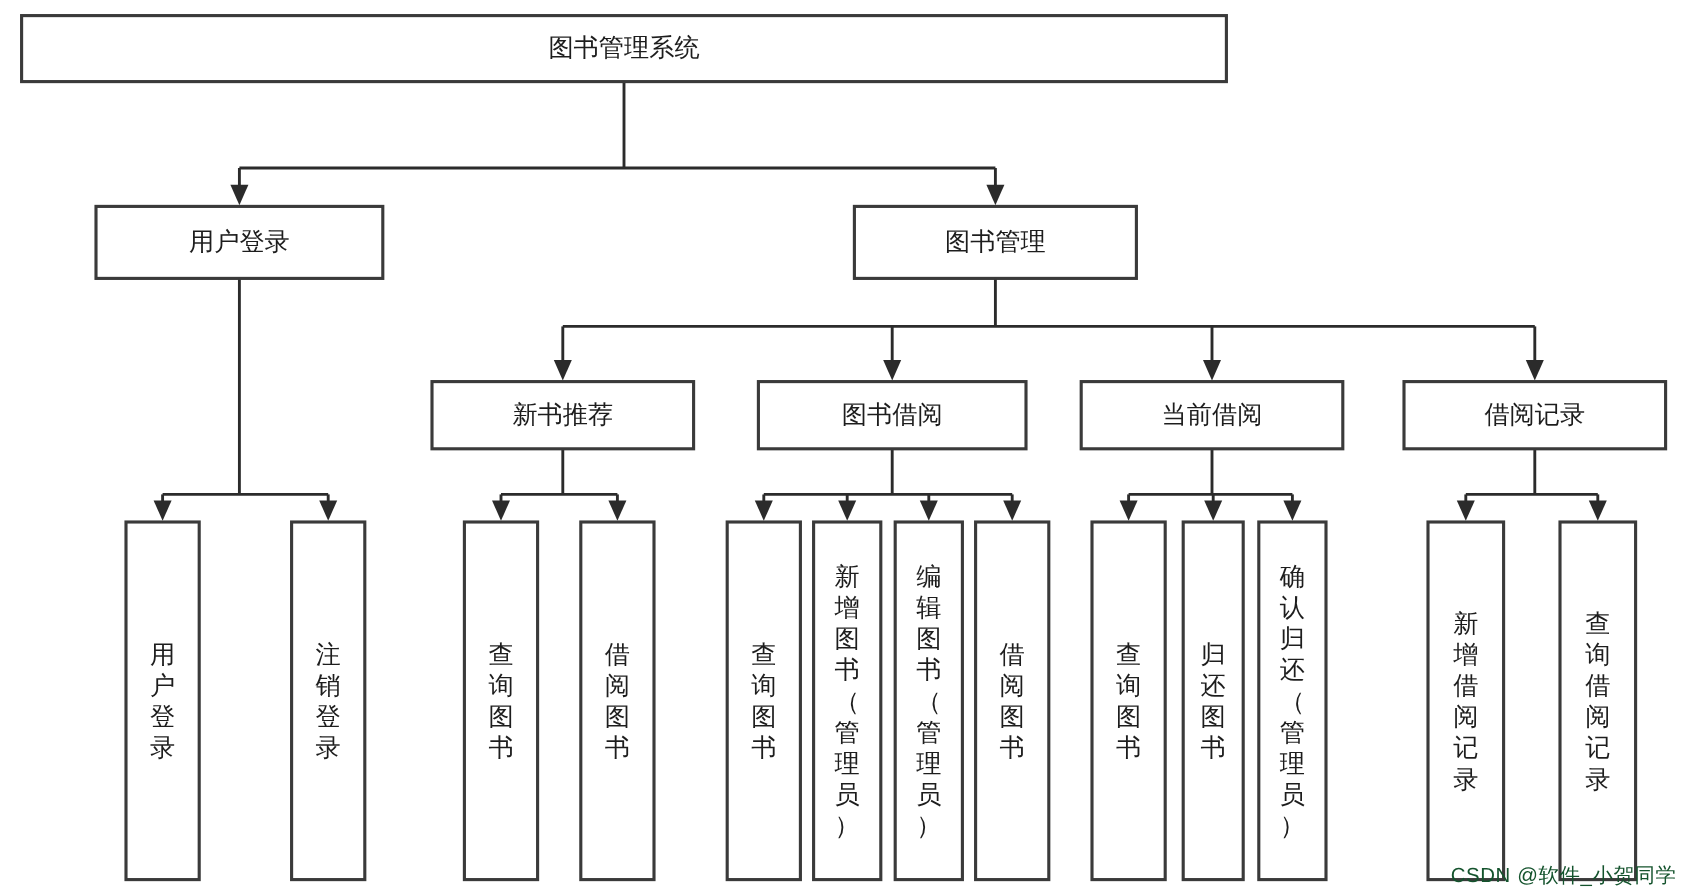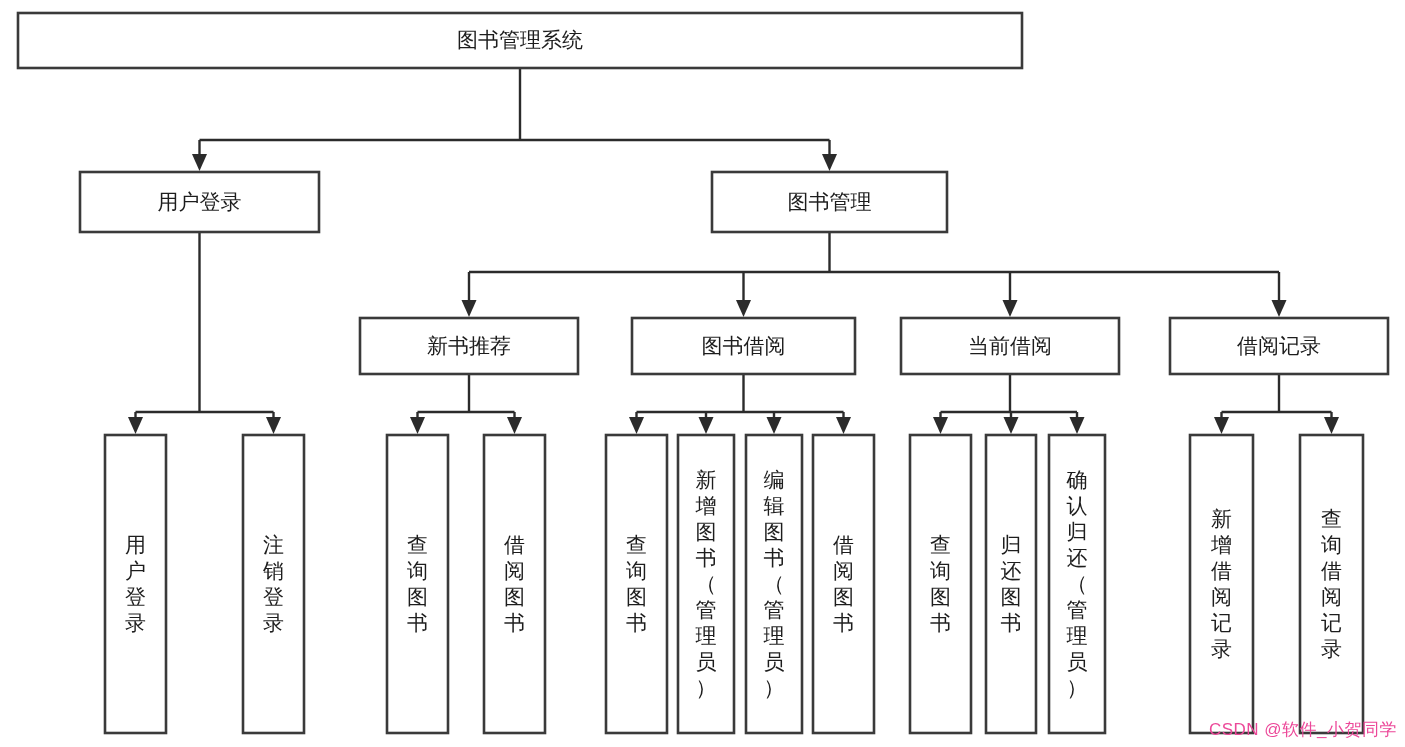--- a/index.html
+++ b/index.html
@@ -53,21 +53,21 @@
   .arrow-head {
     fill: #2b2b2b;
     stroke: none;
   }
   .watermark {
     position: absolute;
     right: 8px;
     bottom: 6px;
     font-family: "Liberation Sans", "DejaVu Sans", sans-serif;
     font-size: 17px;
-    color: #ec4899;
+    color: #14532d;
     letter-spacing: 0.5px;
     white-space: nowrap;
     user-select: none;
   }
 </style>
 </head>
 <body>
 
 <div id="diagram-root">
 

